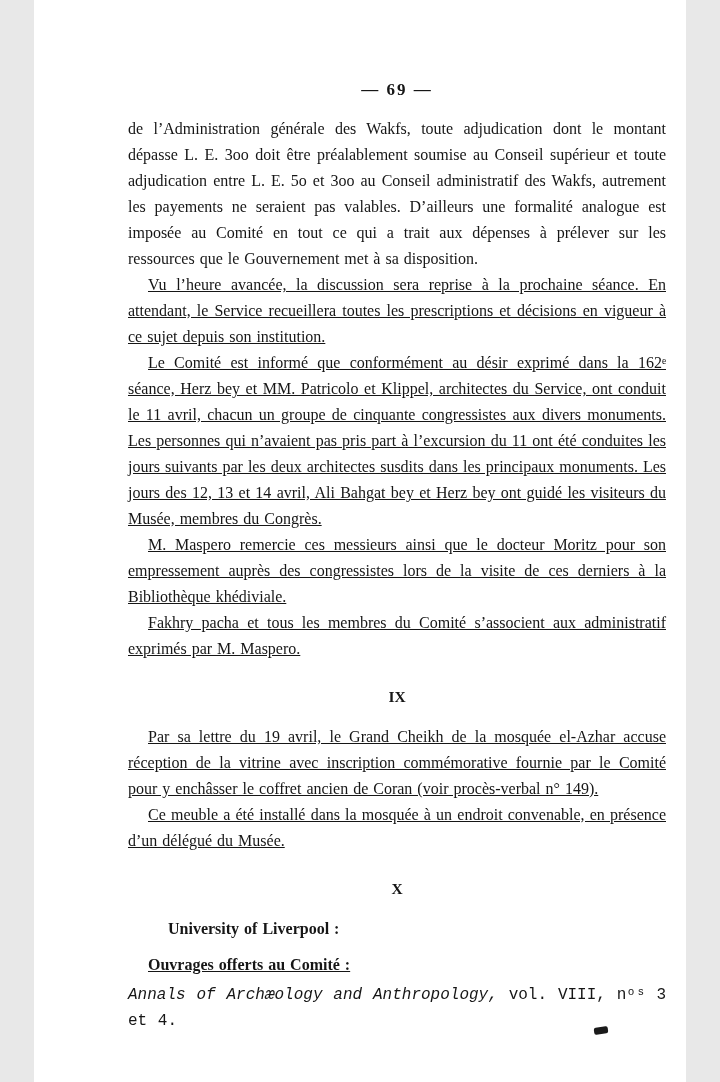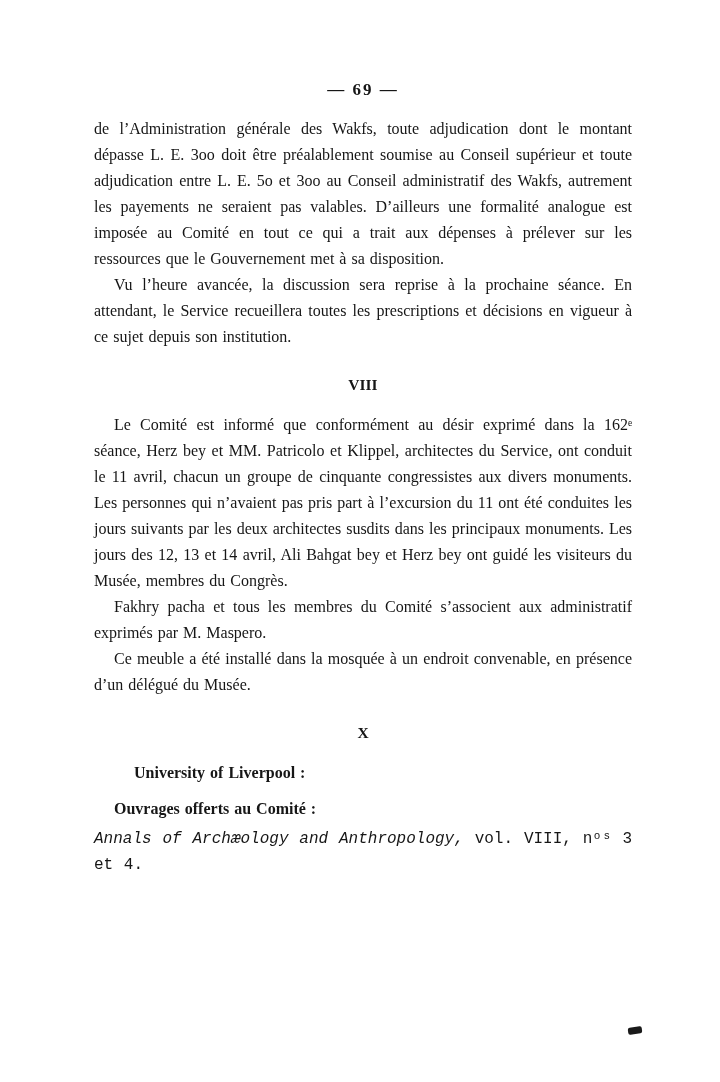--- a/index.html
+++ b/index.html
@@ -1,18 +1,18 @@
 <!DOCTYPE html>
 <html><head>
 <meta charset="utf-8">
 <style>
   html, body { margin: 0; padding: 0; background: #e8e8e8; }
   .page {
     position: relative;
-    width: 720px;
+    width: 652px;
     height: 1082px;
     margin: 0 auto;
     background: #ffffff;
     color: #161616;
     font-family: "Liberation Serif", "DejaVu Serif", serif;
     overflow: hidden;
   }
   .text-block {
     position: absolute;
     left: 94px;
@@ -26,21 +26,21 @@
     letter-spacing: 2px;
     margin: 0 0 16px 0;
   }
   .para {
     font-size: 16px;
     line-height: 26px;
     text-align: justify;
     margin: 0;
     word-spacing: 1px;
   }
-  .indent { text-indent: 20px; }
+  .indent { text-indent: 20px; text-decoration: underline; }
   .section-heading {
     text-align: center;
     font-weight: bold;
     font-size: 15.5px;
     line-height: 26px;
     margin: 22px 0 14px 0;
   }
   .bold { font-weight: bold; }
   .offset-1 { margin-top: 10px; }
   .offset-2 { margin-top: 6px; text-indent: 40px; }
@@ -61,28 +61,30 @@
 
 <div class="page">
   <div class="text-block">
 
     <p class="page-number">— 69 —</p>
 
     <p class="para">de l’Administration générale des Wakfs, toute adjudication dont le montant dépasse L. E. 3oo doit être préalablement soumise au Conseil supérieur et toute adjudication entre L. E. 5o et 3oo au Conseil administratif des Wakfs, autrement les payements ne seraient pas valables. D’ailleurs une formalité analogue est imposée au Comité en tout ce qui a trait aux dépenses à prélever sur les ressources que le Gouvernement met à sa disposition.</p>
 
     <p class="para indent">Vu l’heure avancée, la discussion sera reprise à la prochaine séance. En attendant, le Service recueillera toutes les prescriptions et décisions en vigueur à ce sujet depuis son institution.</p>
 
-    <p class="section-heading">VIII</p>
 
     <p class="para indent">Le Comité est informé que conformément au désir exprimé dans la 162ᵉ séance, Herz bey et MM. Patricolo et Klippel, architectes du Service, ont conduit le 11 avril, chacun un groupe de cinquante congressistes aux divers monuments. Les personnes qui n’avaient pas pris part à l’excursion du 11 ont été conduites les jours suivants par les deux architectes susdits dans les principaux monuments. Les jours des 12, 13 et 14 avril, Ali Bahgat bey et Herz bey ont guidé les visiteurs du Musée, membres du Congrès.</p>
 
+    <p class="para indent">M. Maspero remercie ces messieurs ainsi que le docteur Moritz pour son empressement auprès des congressistes lors de la visite de ces derniers à la Bibliothèque khédiviale.</p>
 
     <p class="para indent">Fakhry pacha et tous les membres du Comité s’associent aux administratif exprimés par M. Maspero.</p>
 
+    <p class="section-heading">IX</p>
 
+    <p class="para indent">Par sa lettre du 19 avril, le Grand Cheikh de la mosquée el-Azhar accuse réception de la vitrine avec inscription commémorative fournie par le Comité pour y enchâsser le coffret ancien de Coran (voir procès-verbal n° 149).</p>
 
     <p class="para indent">Ce meuble a été installé dans la mosquée à un endroit convenable, en présence d’un délégué du Musée.</p>
 
     <p class="section-heading">X</p>
 
     <p class="para bold offset-2">University of Liverpool :</p>
 
     <p class="para indent bold offset-1">Ouvrages offerts au Comité :</p>
 
     <p class="para offset-3"><em>Annals of Archæology and Anthropology,</em><span> vol. VIII, nᵒˢ 3 et 4.</span></p>

